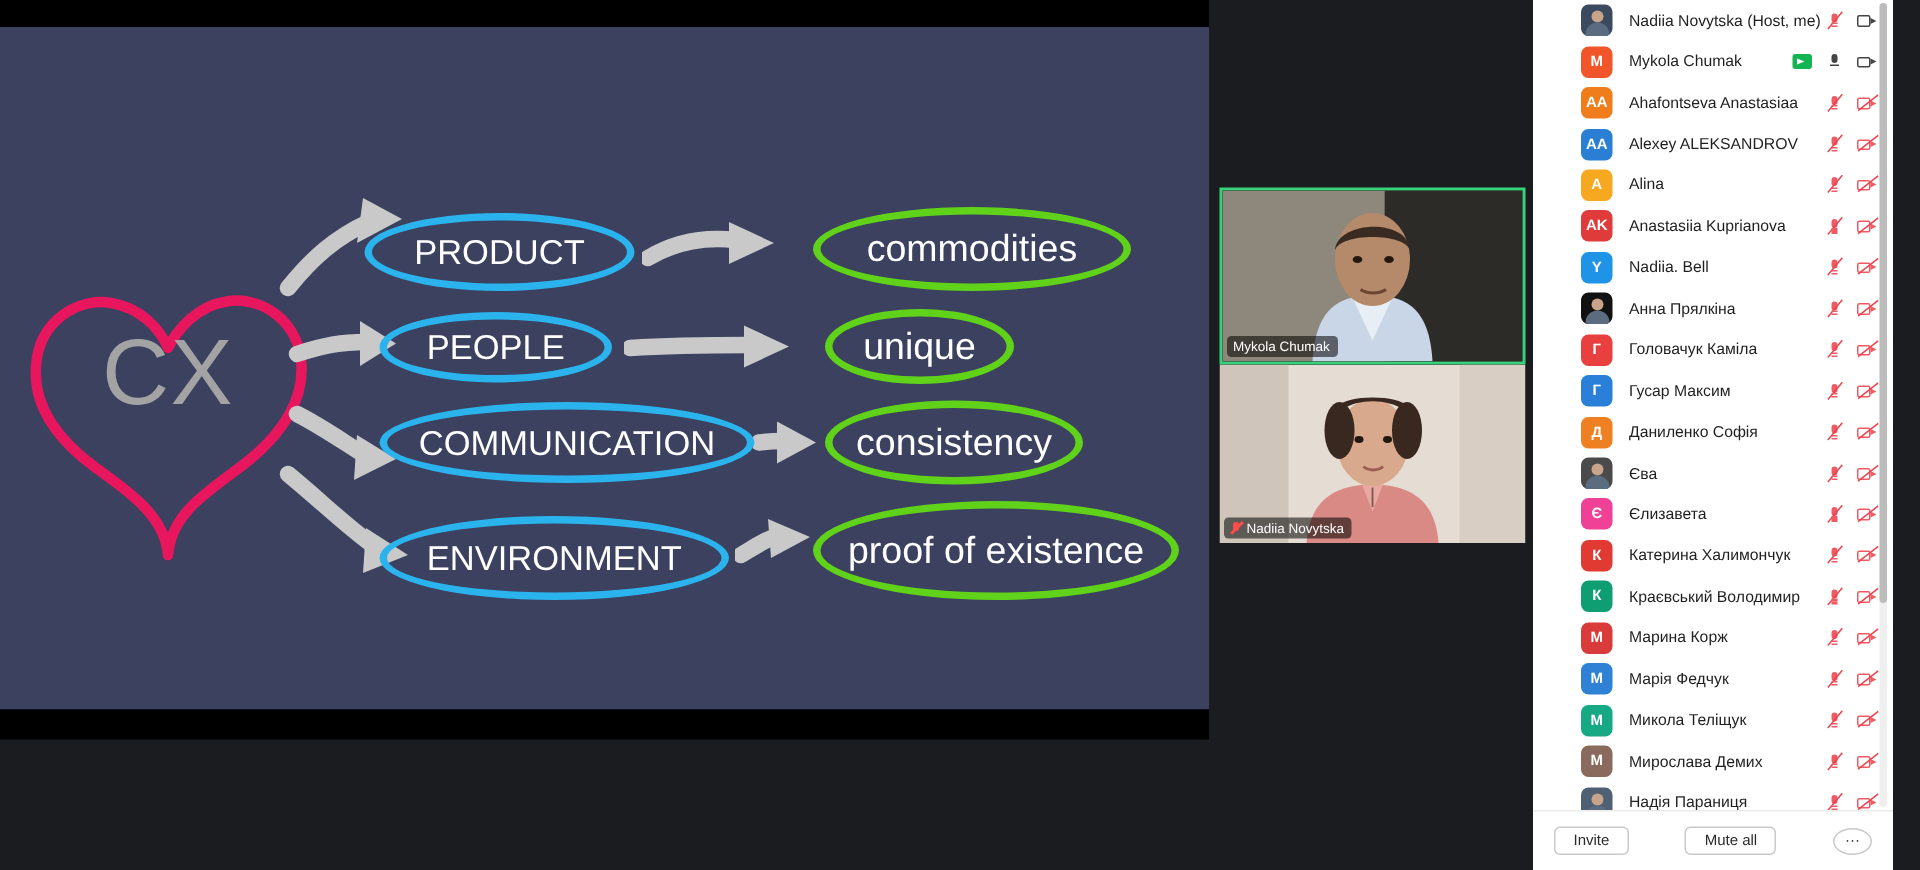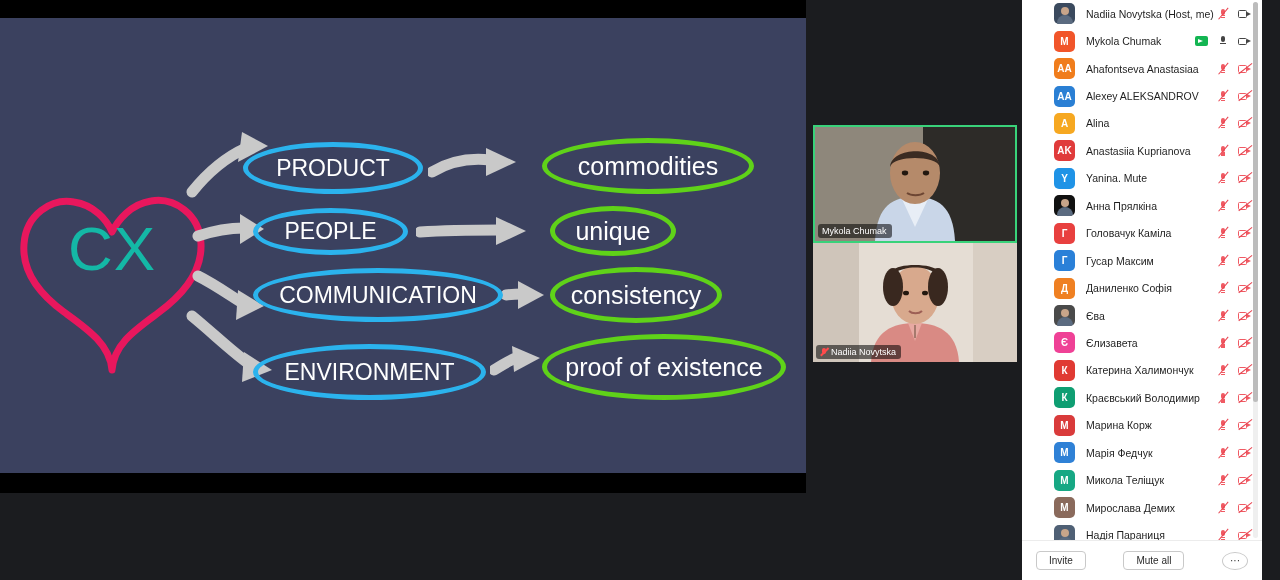--- a/index.html
+++ b/index.html
@@ -19,21 +19,21 @@
     overflow:hidden;
   }
   .slide-bottom-bar { position:absolute; left:0; top:473px; width:806px; height:20px; background:#000; }
   .stage-filler { position:absolute; left:0; top:493px; width:806px; height:87px; background:#1b1c1f; }
   .stage-topbar { position:absolute; left:0; top:0; width:806px; height:18px; background:#000; }
 
   
   .heart-wrap { position:absolute; left:14px; top:160px; width:196px; height:200px; }
   .cx-label {
     position:absolute; left:14px; top:195px; width:196px;
-    text-align:center; color:#14b8a6; font-size:62px; letter-spacing:1px;
+    text-align:center; color:#a3a3a3; font-size:62px; letter-spacing:1px;
     font-family:"Liberation Sans", sans-serif; font-weight:400;
   }
 
   
   .pill {
     position:absolute; color:#ffffff;
     display:flex; align-items:center; justify-content:center;
     font-family:"Liberation Sans", sans-serif;
     white-space:nowrap;
   }
@@ -390,21 +390,21 @@
             </div>
             <div class="ic-cam off">
               <div class="body"></div>
               <div class="lens"></div>
               <div class="slash"></div>
             </div>
           </div>
         </div>
         <div class="prow">
           <div class="avatar" style="background: rgb(31, 147, 230);">Y</div>
-          <div class="pname">Yanina. Mute</div>
+          <div class="pname">Nadiia. Bell</div>
           <div class="picons">
             <div class="ic ic-mic-muted">
               <div class="slash"></div>
             </div>
             <div class="ic-cam off">
               <div class="body"></div>
               <div class="lens"></div>
               <div class="slash"></div>
             </div>
           </div>

